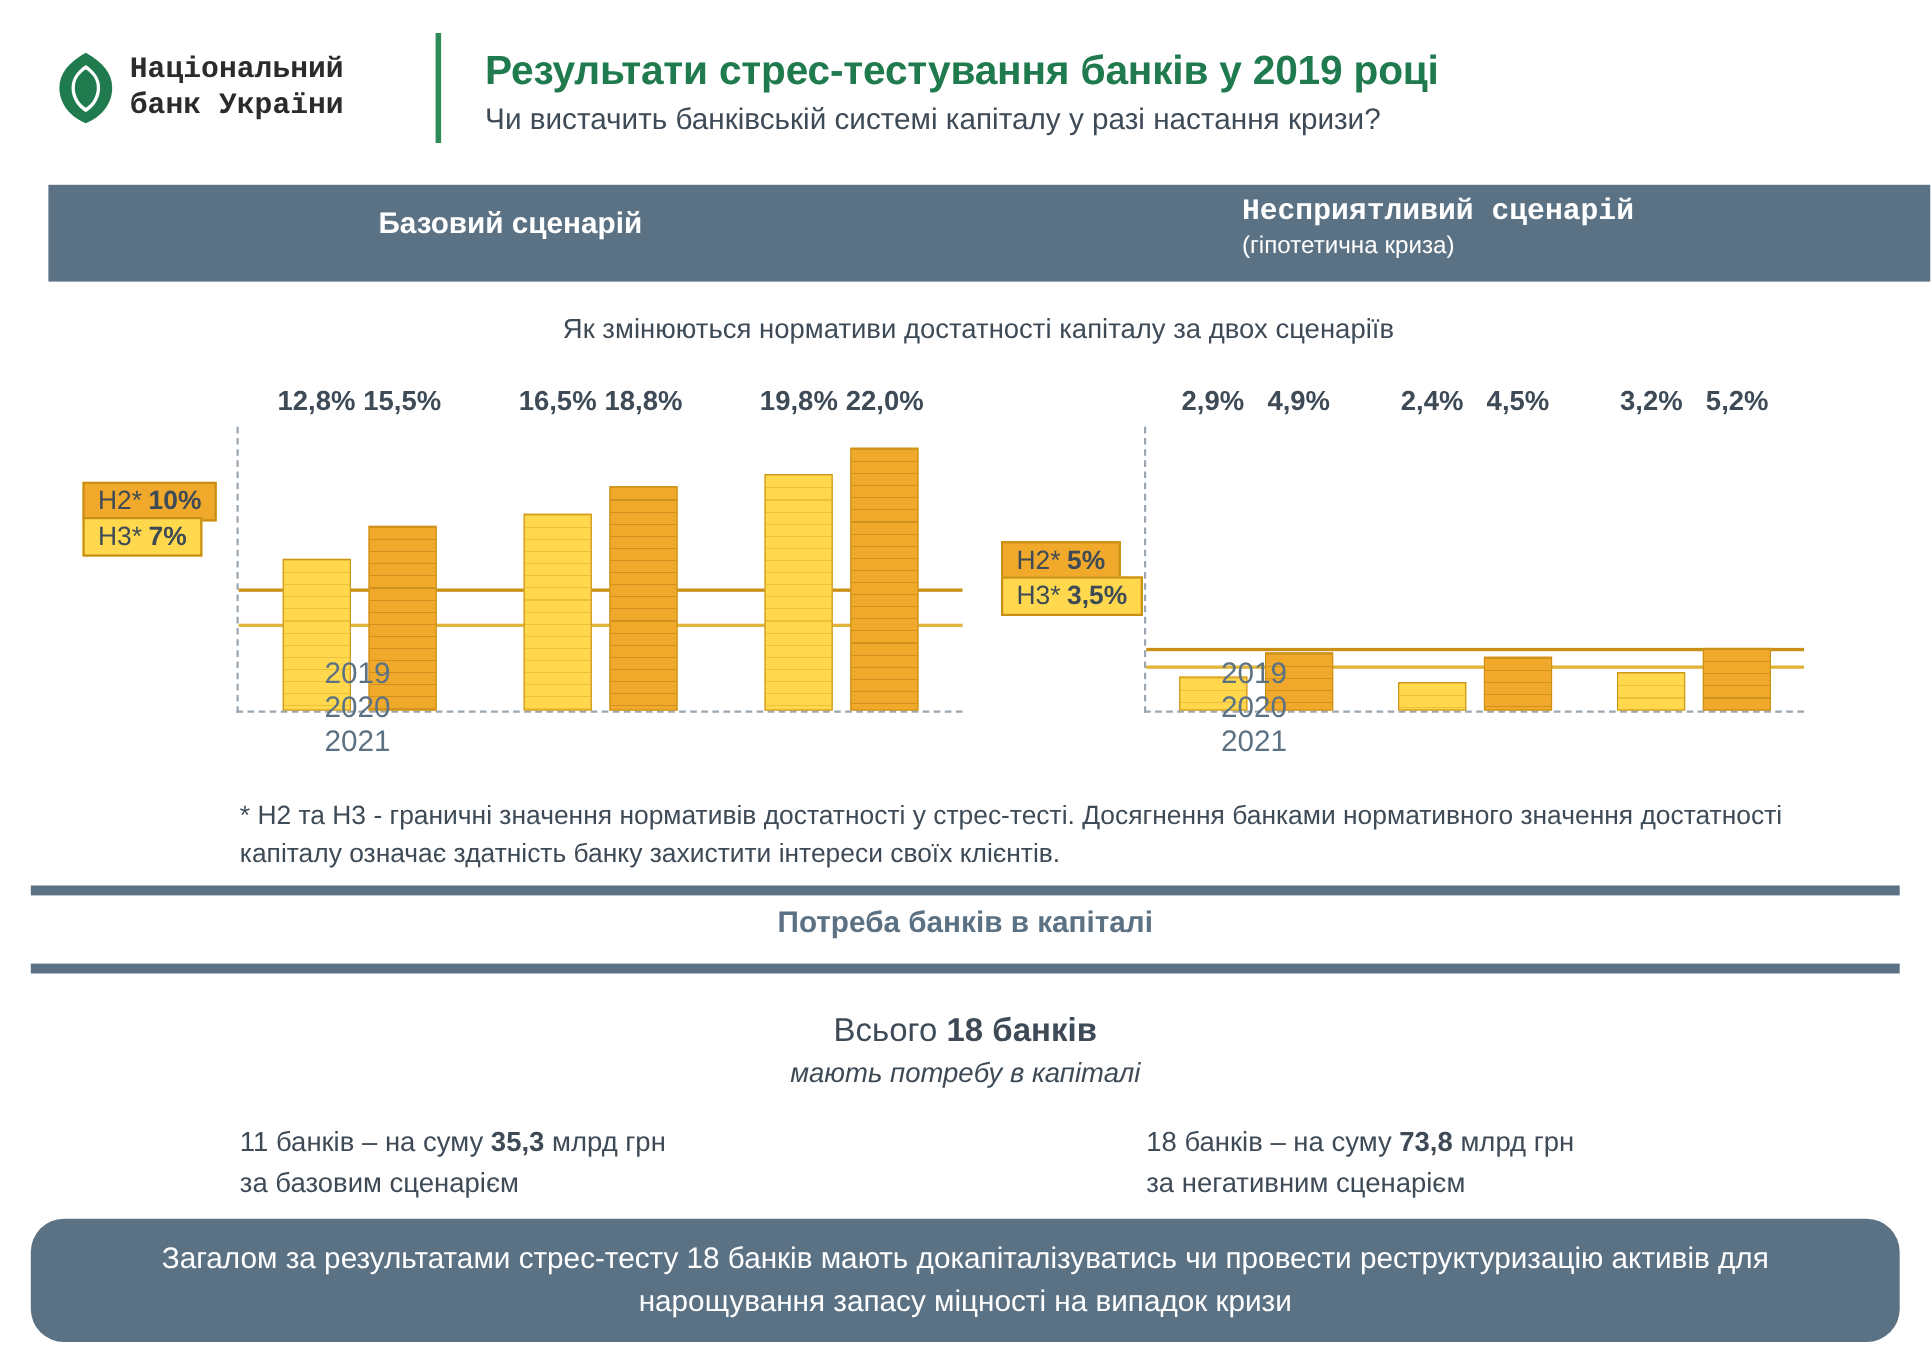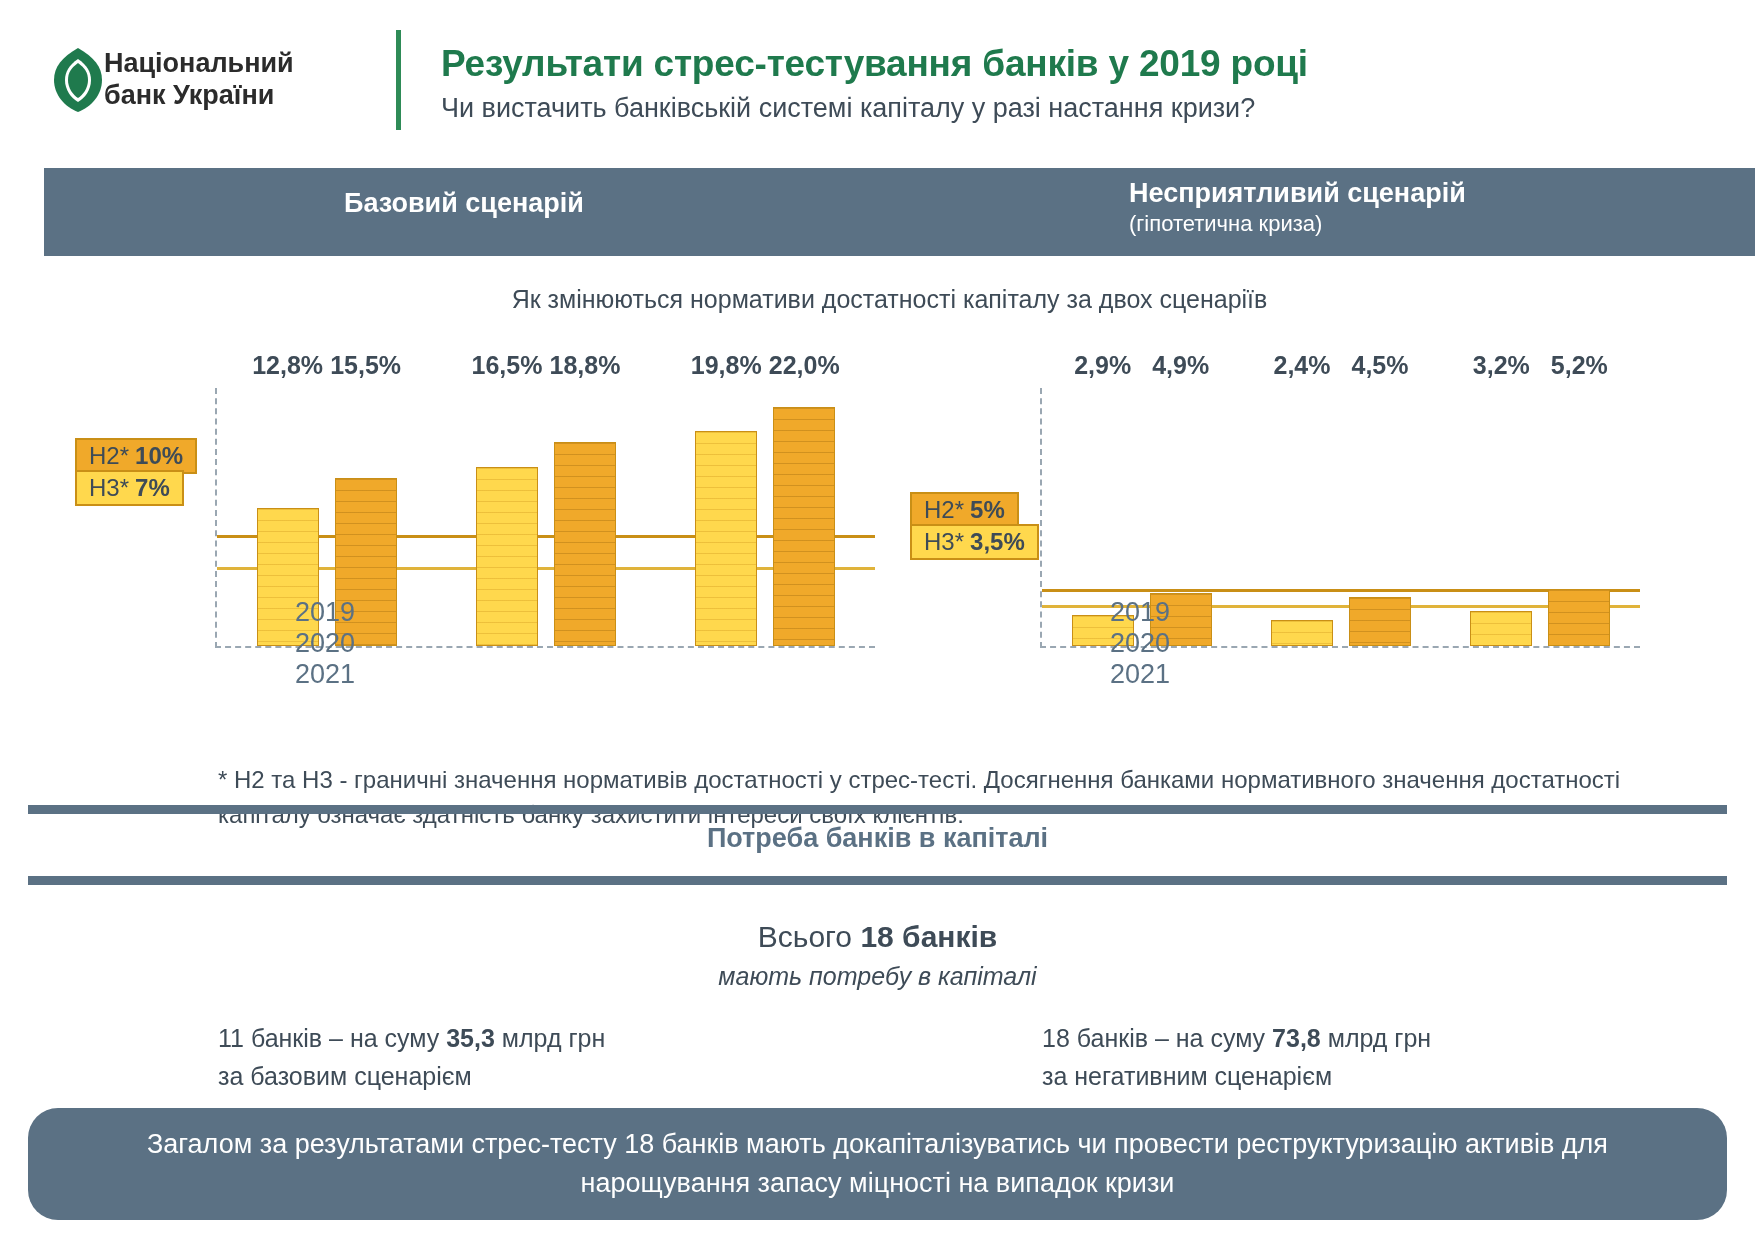--- a/index.html
+++ b/index.html
@@ -16,22 +16,22 @@
     overflow: hidden;
     background: #ffffff;
   }
 
   
   .header {
     position: absolute; left: 0; top: 0; width: 1755px; height: 160px;
     display: flex; align-items: center;
   }
   .logo-wrap {
-    display: flex; align-items: flex-start; 
-    margin-left: 52px; width: 330px;
+    display: flex; align-items: flex-end; gap: 14px;
+    margin-left: 52px; width: 330px; font-family: Liberation Mono, monospace;
   }
   .logo-mark {
     width: 52px; height: 66px;
     position: relative;
   }
   .logo-text {
     font-size: 27px; font-weight: bold; line-height: 1.2;
     color: #2b2b2b; white-space: pre-line;
   }
   .header-divider {
@@ -52,21 +52,21 @@
     background: #5b7184;
     display: flex; align-items: center; margin-left: 16px;
   }
   .scenario-left {
     position: absolute; left: 300px; top: 20px;
     color: #ffffff; font-size: 27px; font-weight: bold;
   }
   .scenario-right {
     position: absolute; left: 1085px; top: 10px; color: #ffffff;
   }
-  .scenario-right .title { font-size: 27px; font-weight: bold; }
+  .scenario-right .title { font-size: 27px; font-weight: bold; font-family: Liberation Mono, monospace; }
   .scenario-right .note { font-size: 22px; font-weight: normal; margin-top: 2px; }
 
   
   .chart-caption {
     position: absolute; left: 12px; top: 285px; width: 1755px;
     text-align: center; font-size: 25px; color: #3e4b57;
   }
 
   
   .chart-area {
@@ -135,21 +135,21 @@
     height: 36px; padding: 0 12px;
     border: 2px solid #c98f16;
     font-size: 24px; color: #3e4b57; white-space: nowrap;
   }
   .thresh-tag.h2 { background: #f0a92a; }
   .thresh-tag.h3 { background: #ffd84d; }
   .thresh-tag b { margin-left: 6px; }
 
   
   .footnote {
-    position: absolute; left: 218px; top: 763px; width: 1420px;
+    position: absolute; left: 218px; top: 725px; width: 1420px;
     font-size: 24px; line-height: 1.45; color: #3e4b57;
   }
 
   
   .rule {
     position: absolute; left: 28px; width: 1699px; height: 9px; background: #5b7184;
   }
   .rule.top { top: 805px; }
   .rule.bottom { top: 876px; }
   .section-title {

